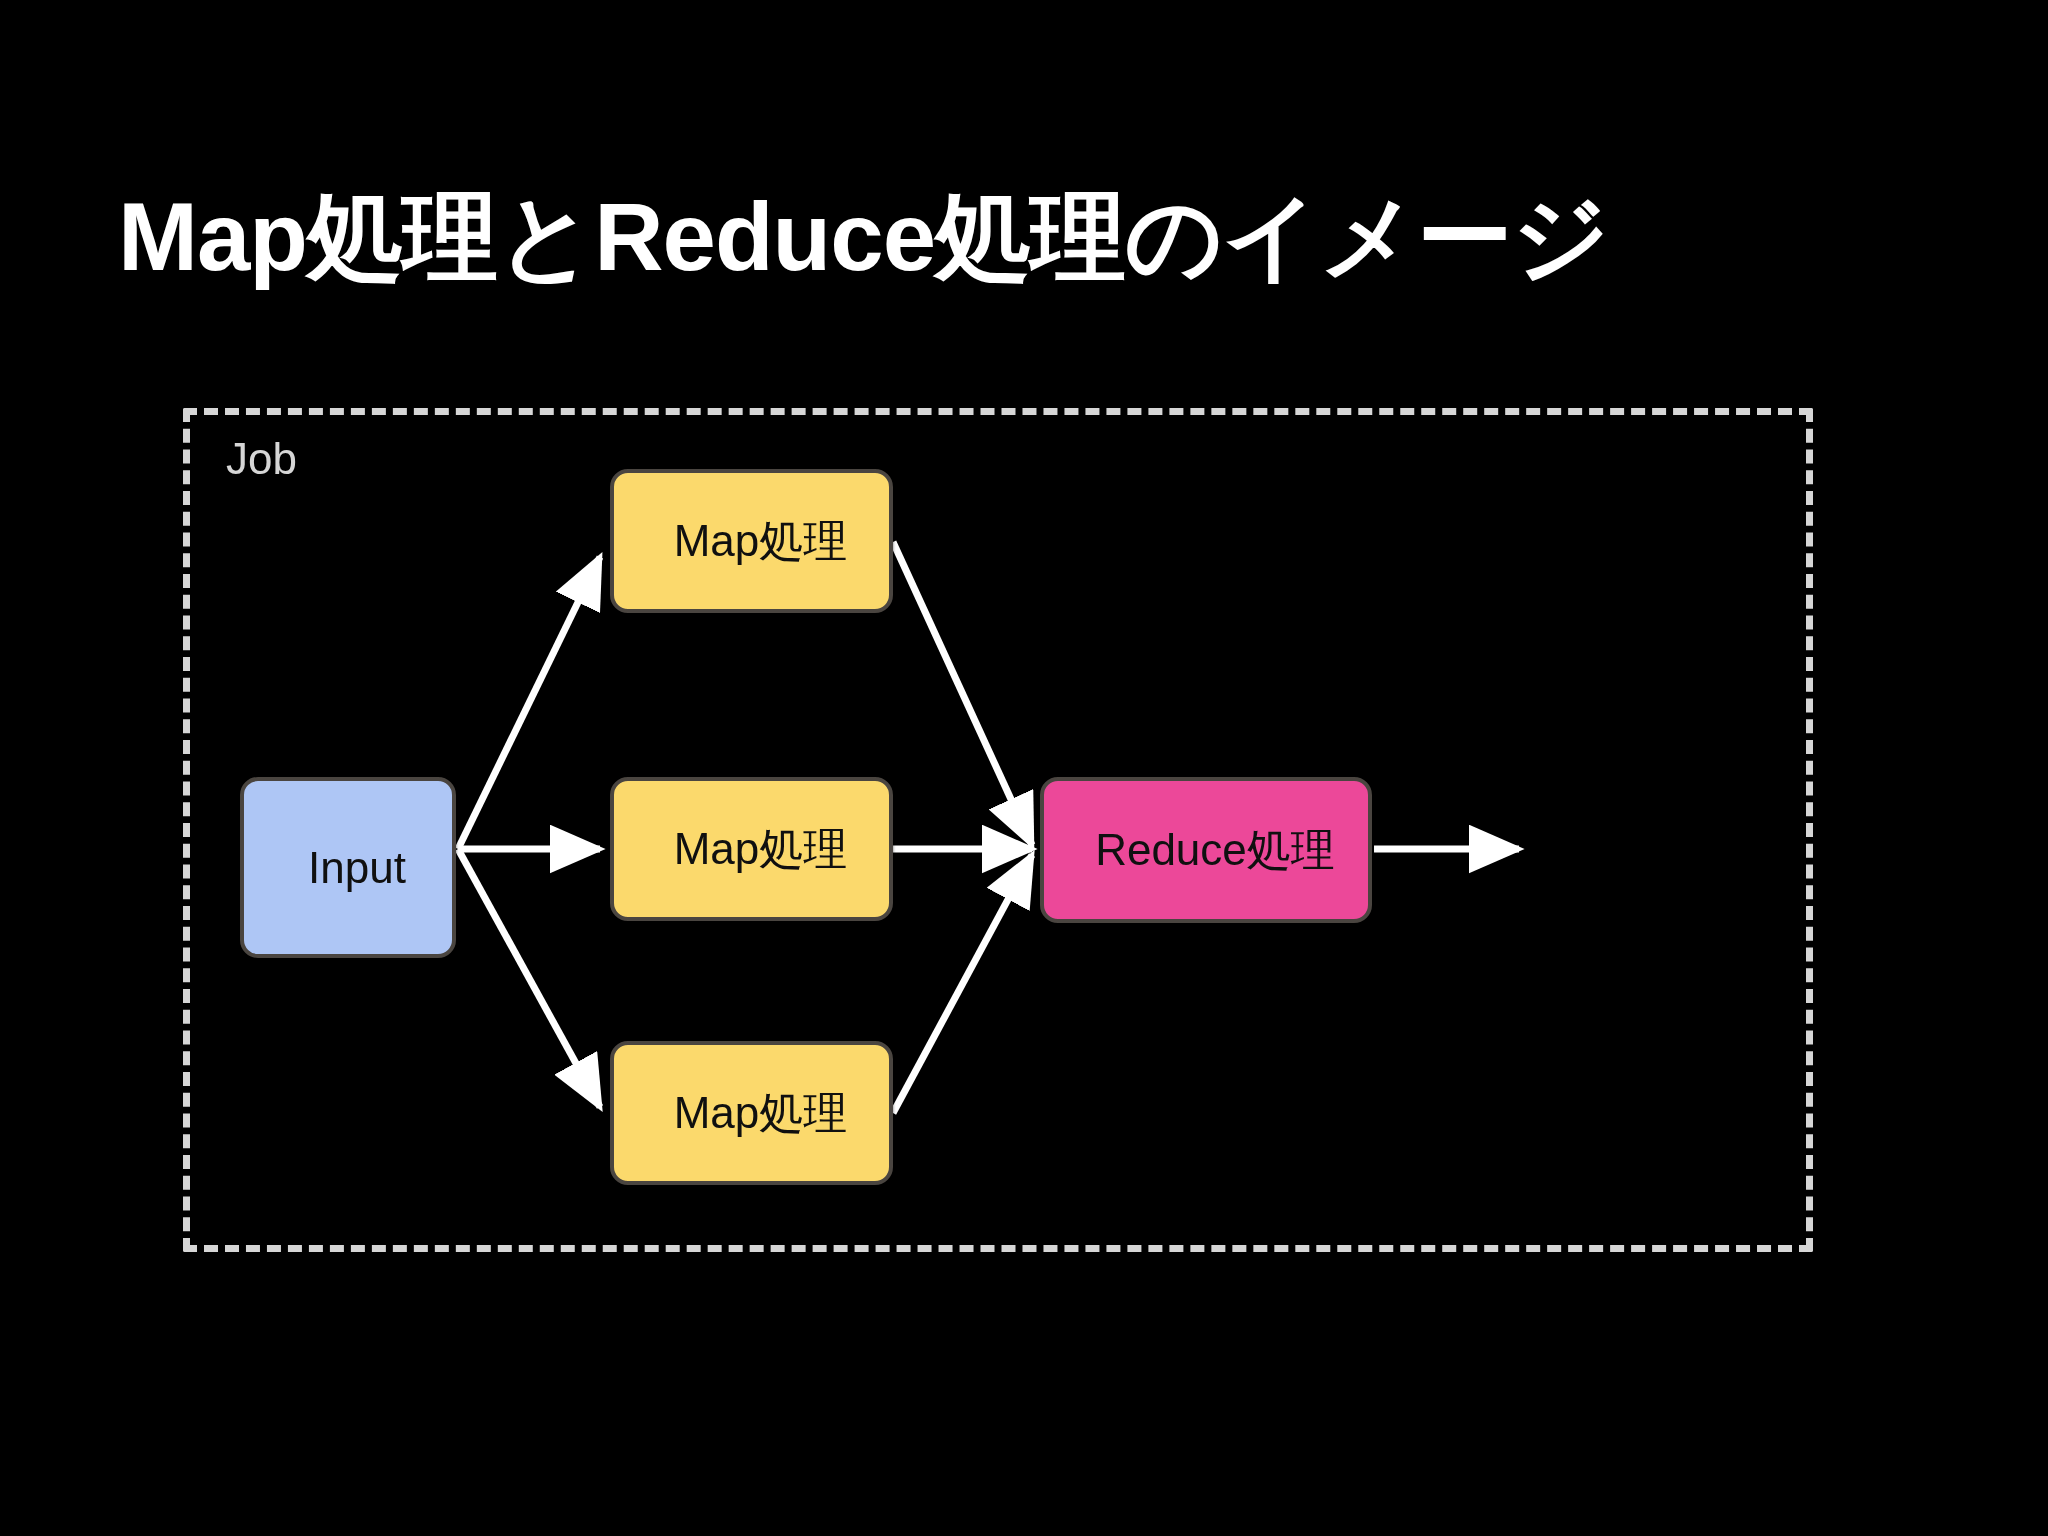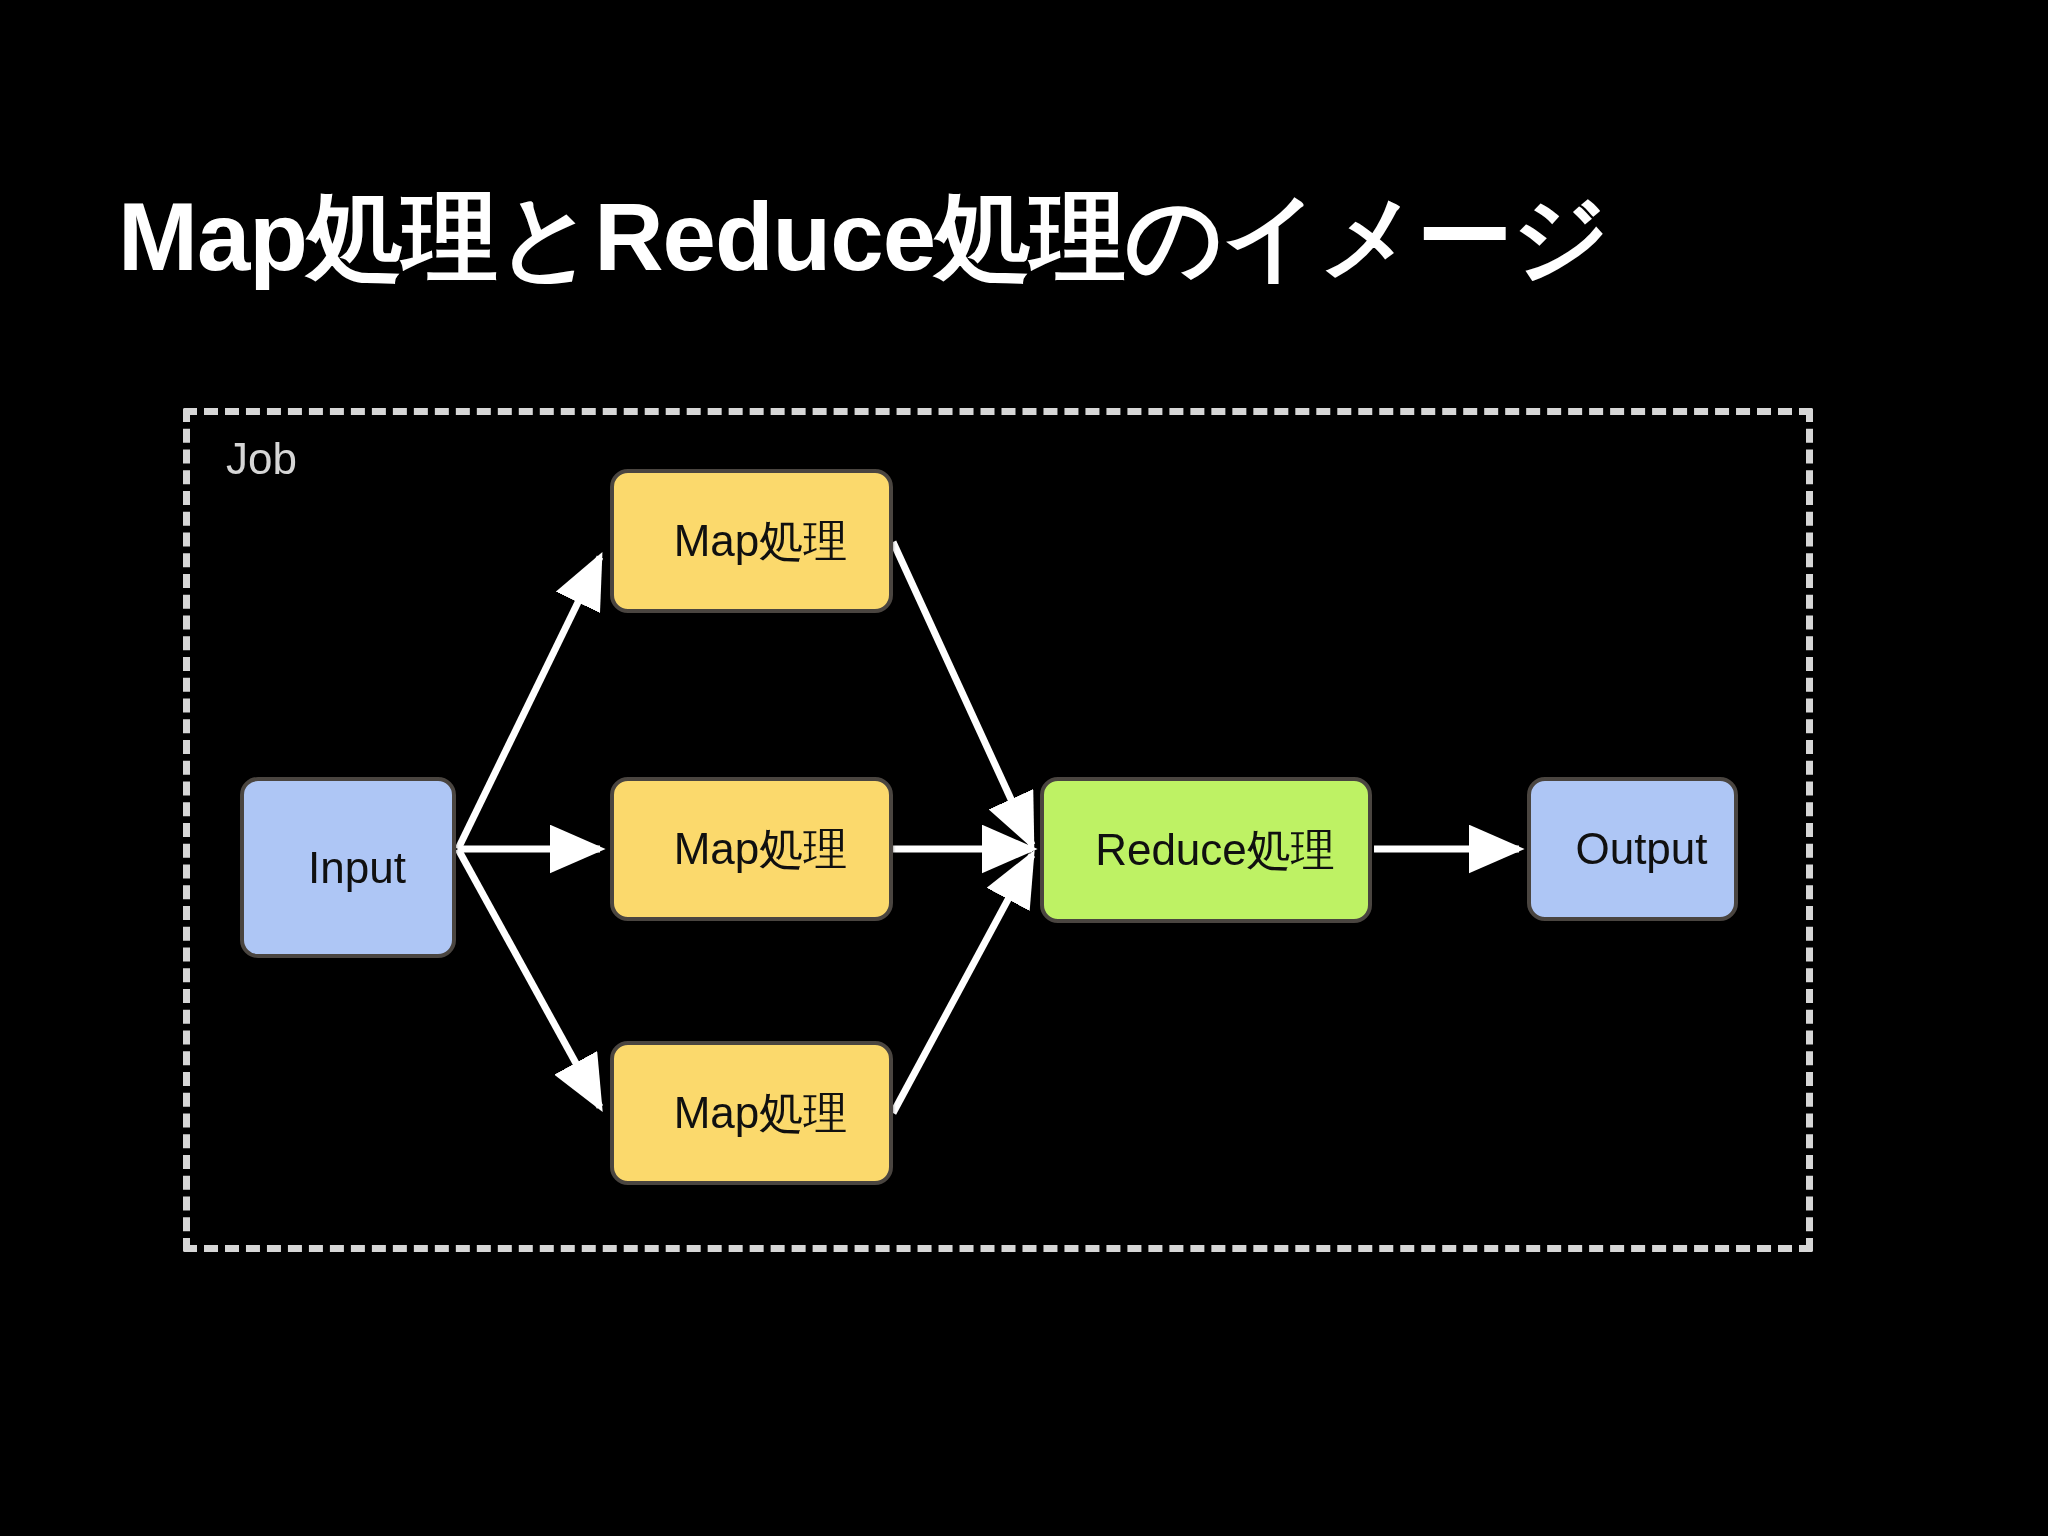--- a/index.html
+++ b/index.html
@@ -60,21 +60,21 @@
     justify-content: center;
     color: #101010;
     font-size: 44px;
     line-height: 1;
     white-space: nowrap;
     box-shadow: 0 2px 3px rgba(0,0,0,0.6);
     padding-left: 18px;
   }
   .node-blue  { background: #aec6f5; }
   .node-yellow{ background: #fbd96c; }
-  .node-green { background: #bef264; }
+  .node-green { background: #ec4899; }
 
   #node-input    { left: 240px;  top: 760px;  width: 216px; height: 181px; }
   #node-map-1    { left: 610px;  top: 452px;  width: 283px; height: 144px; }
   #node-map-2    { left: 610px;  top: 760px;  width: 283px; height: 144px; }
   #node-map-3    { left: 610px;  top: 1024px; width: 283px; height: 144px; }
   #node-reduce   { left: 1040px; top: 760px;  width: 332px; height: 146px; }
   #node-output   { left: 1527px; top: 760px;  width: 211px; height: 144px; }
 
   #edges {
     position: absolute;
@@ -130,17 +130,14 @@
   </div>
 
   <div class="node node-yellow" id="node-map-3">
     <span>Map処理</span>
   </div>
 
   <div class="node node-green" id="node-reduce">
     <span>Reduce処理</span>
   </div>
 
-  <div class="node node-blue" id="node-output">
-    <span>Output</span>
-  </div>
 
 </div>
 
 </body></html>

